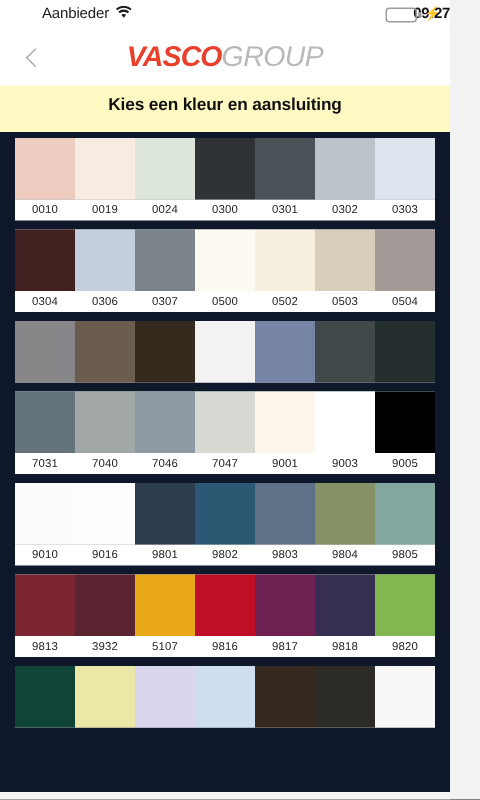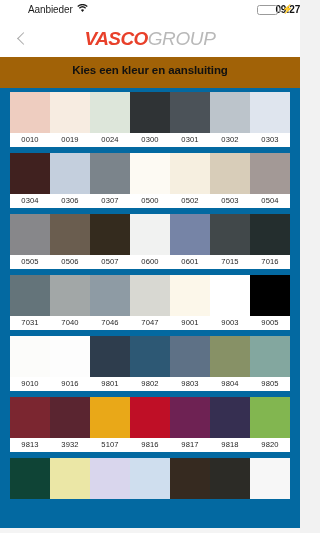--- a/index.html
+++ b/index.html
@@ -114,36 +114,36 @@
     font-size: 19px;
     font-weight: bold;
     letter-spacing: -0.6px;
     line-height: 1;
   }
   .logo .vasco { color: #e8402a; font-weight: bold; }
   .logo .group { color: #b9b9b9; font-weight: normal; letter-spacing: -0.4px; }
 
   
   .title-bar {
-    background: #a16207;
+    background: #fef9c3;
     padding: 7px 0 12px 0;
     text-align: center;
   }
   .page-title {
     font-size: 11.5px;
     font-weight: bold;
     color: #111111;
     letter-spacing: -0.1px;
   }
 
   
   .scroll-area {
     height: 440px;
     overflow: hidden;
-    background: #0369a1;
+    background: #0f172a;
     padding-top: 4px;
   }
   .color-row {
     position: relative;
     margin: 0 0 6px 0;
   }
   .swatch-strip {
     display: flex;
     height: 41px;
     margin: 0 10px;
@@ -253,29 +253,20 @@
         <div class="color-row">
           <div class="swatch-strip">
             <div class="swatch" title="0505" style="background: rgb(135, 135, 138);"></div>
             <div class="swatch" title="0506" style="background: rgb(106, 93, 79);"></div>
             <div class="swatch" title="0507" style="background: rgb(52, 43, 30);"></div>
             <div class="swatch" title="0600" style="background: rgb(241, 242, 241);"></div>
             <div class="swatch" title="0601" style="background: rgb(118, 132, 166);"></div>
             <div class="swatch" title="7015" style="background: rgb(65, 72, 74);"></div>
             <div class="swatch" title="7016" style="background: rgb(36, 46, 46);"></div>
           </div>
-          <div class="label-strip">
-            <div class="swatch-label">0505</div>
-            <div class="swatch-label">0506</div>
-            <div class="swatch-label">0507</div>
-            <div class="swatch-label">0600</div>
-            <div class="swatch-label">0601</div>
-            <div class="swatch-label">7015</div>
-            <div class="swatch-label">7016</div>
-          </div>
         </div>
         <div class="color-row">
           <div class="swatch-strip">
             <div class="swatch" title="7031" style="background: rgb(100, 116, 122);"></div>
             <div class="swatch" title="7040" style="background: rgb(162, 167, 167);"></div>
             <div class="swatch" title="7046" style="background: rgb(142, 155, 164);"></div>
             <div class="swatch" title="7047" style="background: rgb(216, 216, 210);"></div>
             <div class="swatch" title="9001" style="background: rgb(252, 247, 234);"></div>
             <div class="swatch" title="9003" style="background: rgb(255, 255, 255);"></div>
             <div class="swatch" title="9005" style="background: rgb(0, 0, 0);"></div>

